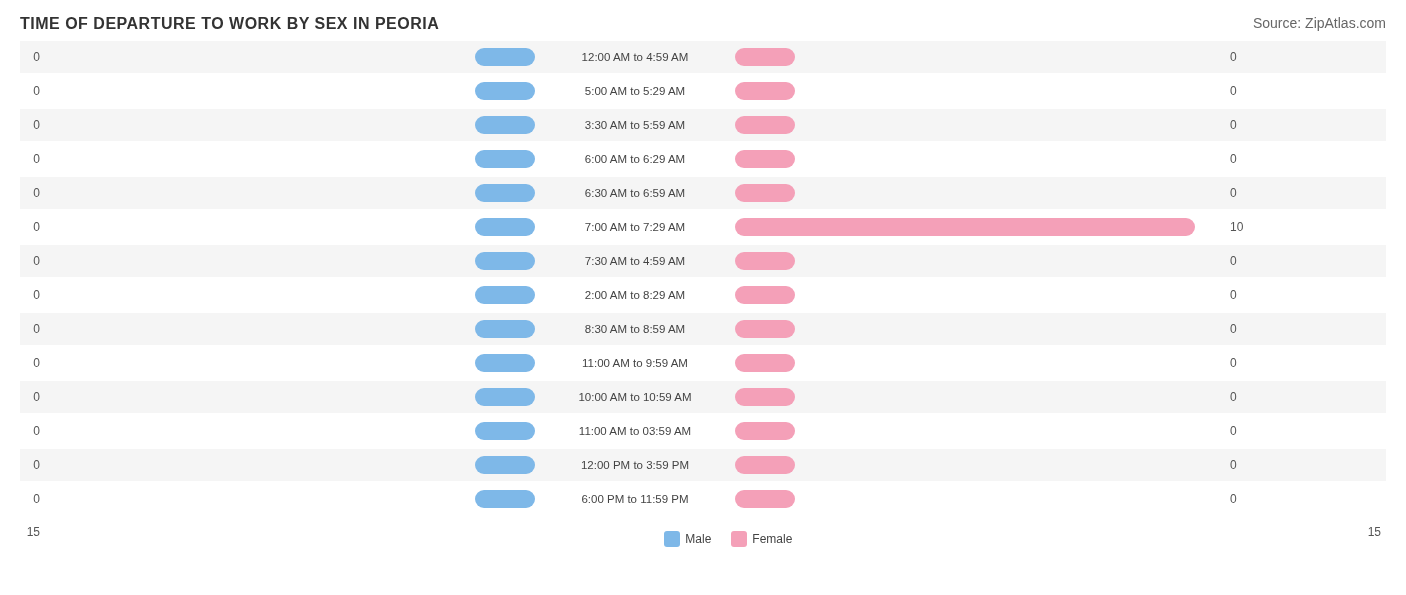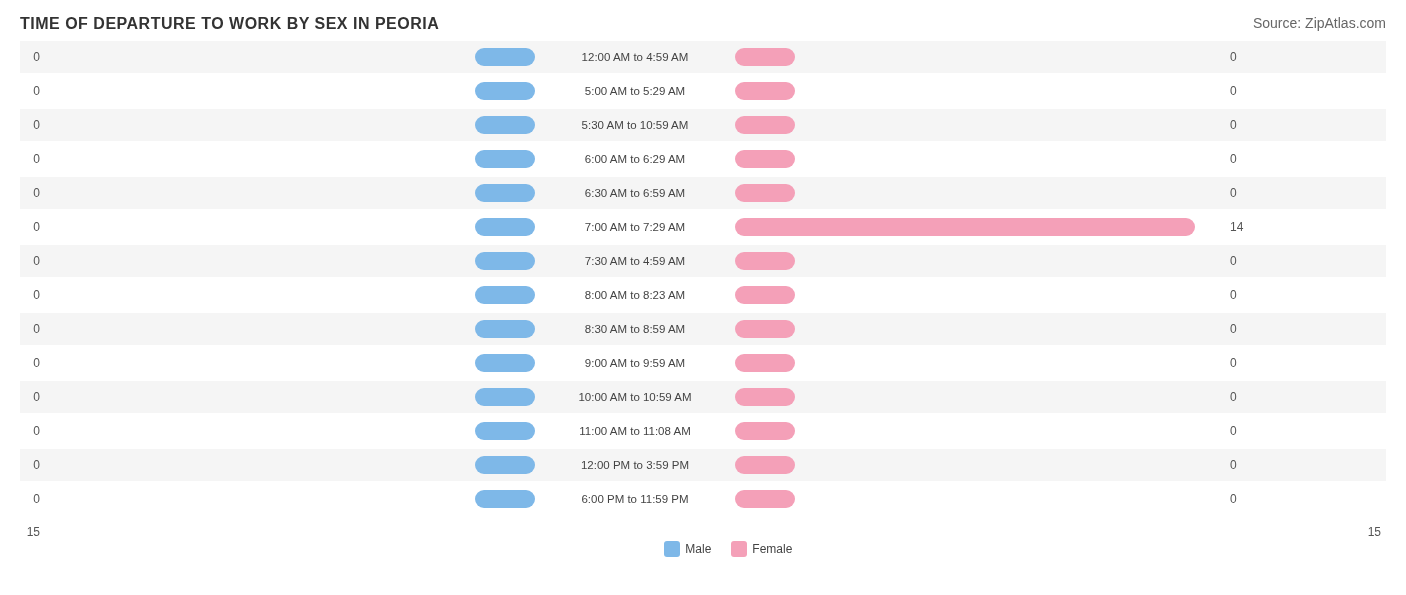--- a/index.html
+++ b/index.html
@@ -94,21 +94,21 @@
       font-size: 12px;
       color: #555;
       padding-left: 5px;
       flex-shrink: 0;
     }
     .legend {
       display: flex;
       justify-content: center;
       align-items: center;
       gap: 20px;
-      margin-top: 16px;
+      margin-top: 6px;
       font-size: 12px;
       color: #444;
       padding-left: 44px;
     }
     .legend-item {
       display: flex;
       align-items: center;
       gap: 5px;
     }
     .legend-swatch {
@@ -166,21 +166,21 @@
         <div class="right-bar-area">
           <div class="right-bar" style="width: 60px;"></div>
         </div>
         <div class="right-value">0</div>
       </div>
       <div class="bar-row alt">
         <div class="left-value">0</div>
         <div class="left-bar-area">
           <div class="left-bar" style="width: 60px;"></div>
         </div>
-        <div class="label-box">5:30 AM to 10:59 AM</div>
+        <div class="label-box">3:30 AM to 5:59 AM</div>
         <div class="right-bar-area">
           <div class="right-bar" style="width: 60px;"></div>
         </div>
         <div class="right-value">0</div>
       </div>
       <div class="bar-row">
         <div class="left-value">0</div>
         <div class="left-bar-area">
           <div class="left-bar" style="width: 60px;"></div>
         </div>
@@ -203,39 +203,39 @@
       </div>
       <div class="bar-row">
         <div class="left-value">0</div>
         <div class="left-bar-area">
           <div class="left-bar" style="width: 60px;"></div>
         </div>
         <div class="label-box">7:00 AM to 7:29 AM</div>
         <div class="right-bar-area">
           <div class="right-bar" style="width: 460px;"></div>
         </div>
-        <div class="right-value">14</div>
+        <div class="right-value">10</div>
       </div>
       <div class="bar-row alt">
         <div class="left-value">0</div>
         <div class="left-bar-area">
           <div class="left-bar" style="width: 60px;"></div>
         </div>
         <div class="label-box">7:30 AM to 4:59 AM</div>
         <div class="right-bar-area">
           <div class="right-bar" style="width: 60px;"></div>
         </div>
         <div class="right-value">0</div>
       </div>
       <div class="bar-row">
         <div class="left-value">0</div>
         <div class="left-bar-area">
           <div class="left-bar" style="width: 60px;"></div>
         </div>
-        <div class="label-box">8:00 AM to 8:23 AM</div>
+        <div class="label-box">2:00 AM to 8:29 AM</div>
         <div class="right-bar-area">
           <div class="right-bar" style="width: 60px;"></div>
         </div>
         <div class="right-value">0</div>
       </div>
       <div class="bar-row alt">
         <div class="left-value">0</div>
         <div class="left-bar-area">
           <div class="left-bar" style="width: 60px;"></div>
         </div>
@@ -243,21 +243,21 @@
         <div class="right-bar-area">
           <div class="right-bar" style="width: 60px;"></div>
         </div>
         <div class="right-value">0</div>
       </div>
       <div class="bar-row">
         <div class="left-value">0</div>
         <div class="left-bar-area">
           <div class="left-bar" style="width: 60px;"></div>
         </div>
-        <div class="label-box">9:00 AM to 9:59 AM</div>
+        <div class="label-box">11:00 AM to 9:59 AM</div>
         <div class="right-bar-area">
           <div class="right-bar" style="width: 60px;"></div>
         </div>
         <div class="right-value">0</div>
       </div>
       <div class="bar-row alt">
         <div class="left-value">0</div>
         <div class="left-bar-area">
           <div class="left-bar" style="width: 60px;"></div>
         </div>
@@ -265,21 +265,21 @@
         <div class="right-bar-area">
           <div class="right-bar" style="width: 60px;"></div>
         </div>
         <div class="right-value">0</div>
       </div>
       <div class="bar-row">
         <div class="left-value">0</div>
         <div class="left-bar-area">
           <div class="left-bar" style="width: 60px;"></div>
         </div>
-        <div class="label-box">11:00 AM to 11:08 AM</div>
+        <div class="label-box">11:00 AM to 03:59 AM</div>
         <div class="right-bar-area">
           <div class="right-bar" style="width: 60px;"></div>
         </div>
         <div class="right-value">0</div>
       </div>
       <div class="bar-row alt">
         <div class="left-value">0</div>
         <div class="left-bar-area">
           <div class="left-bar" style="width: 60px;"></div>
         </div>

